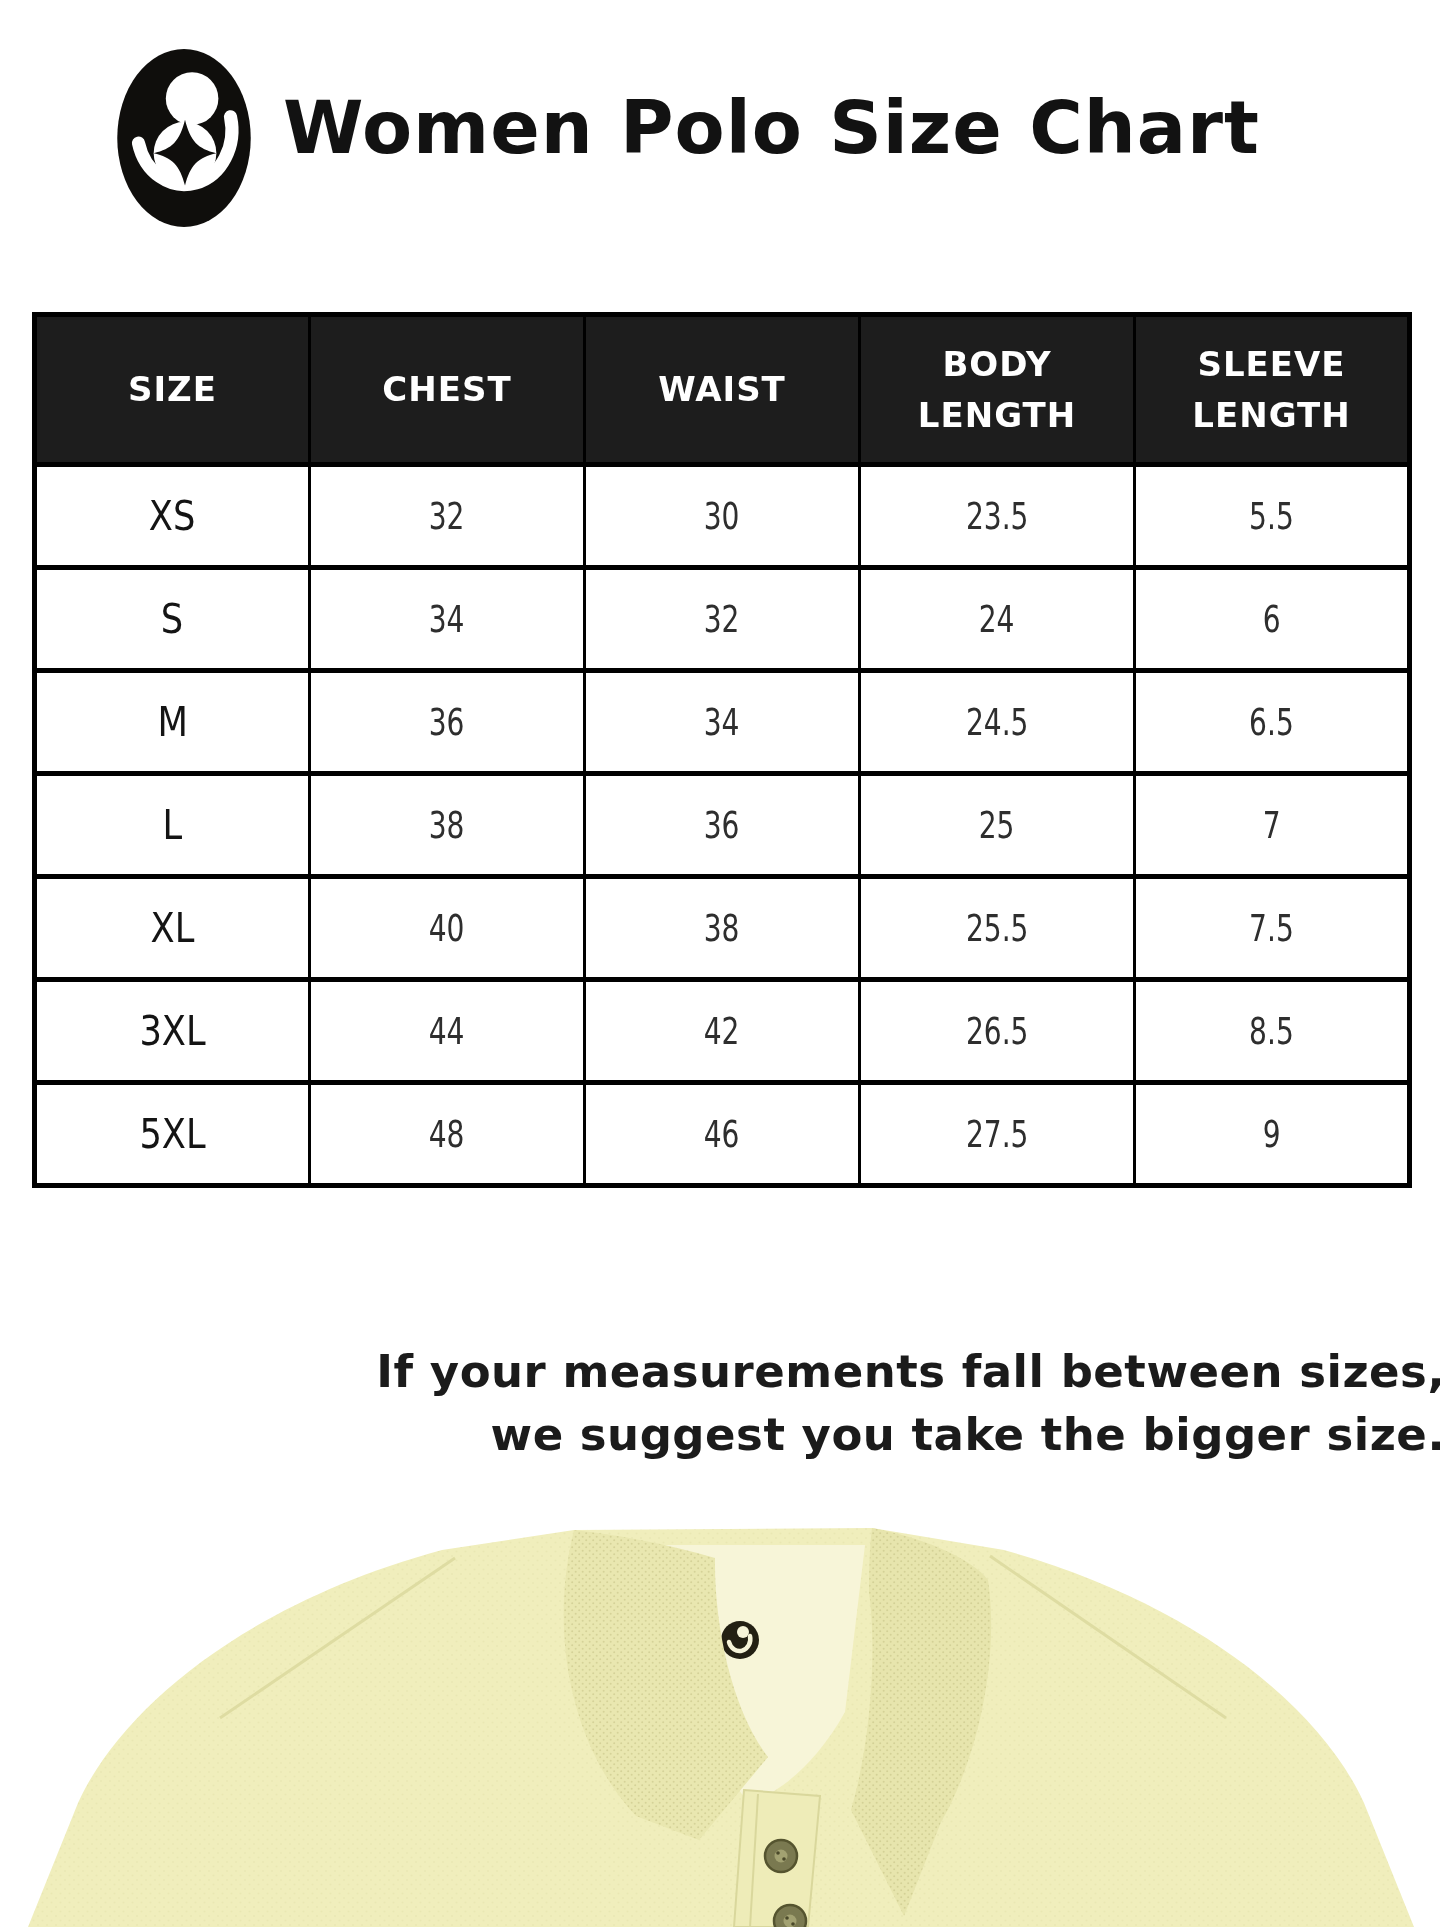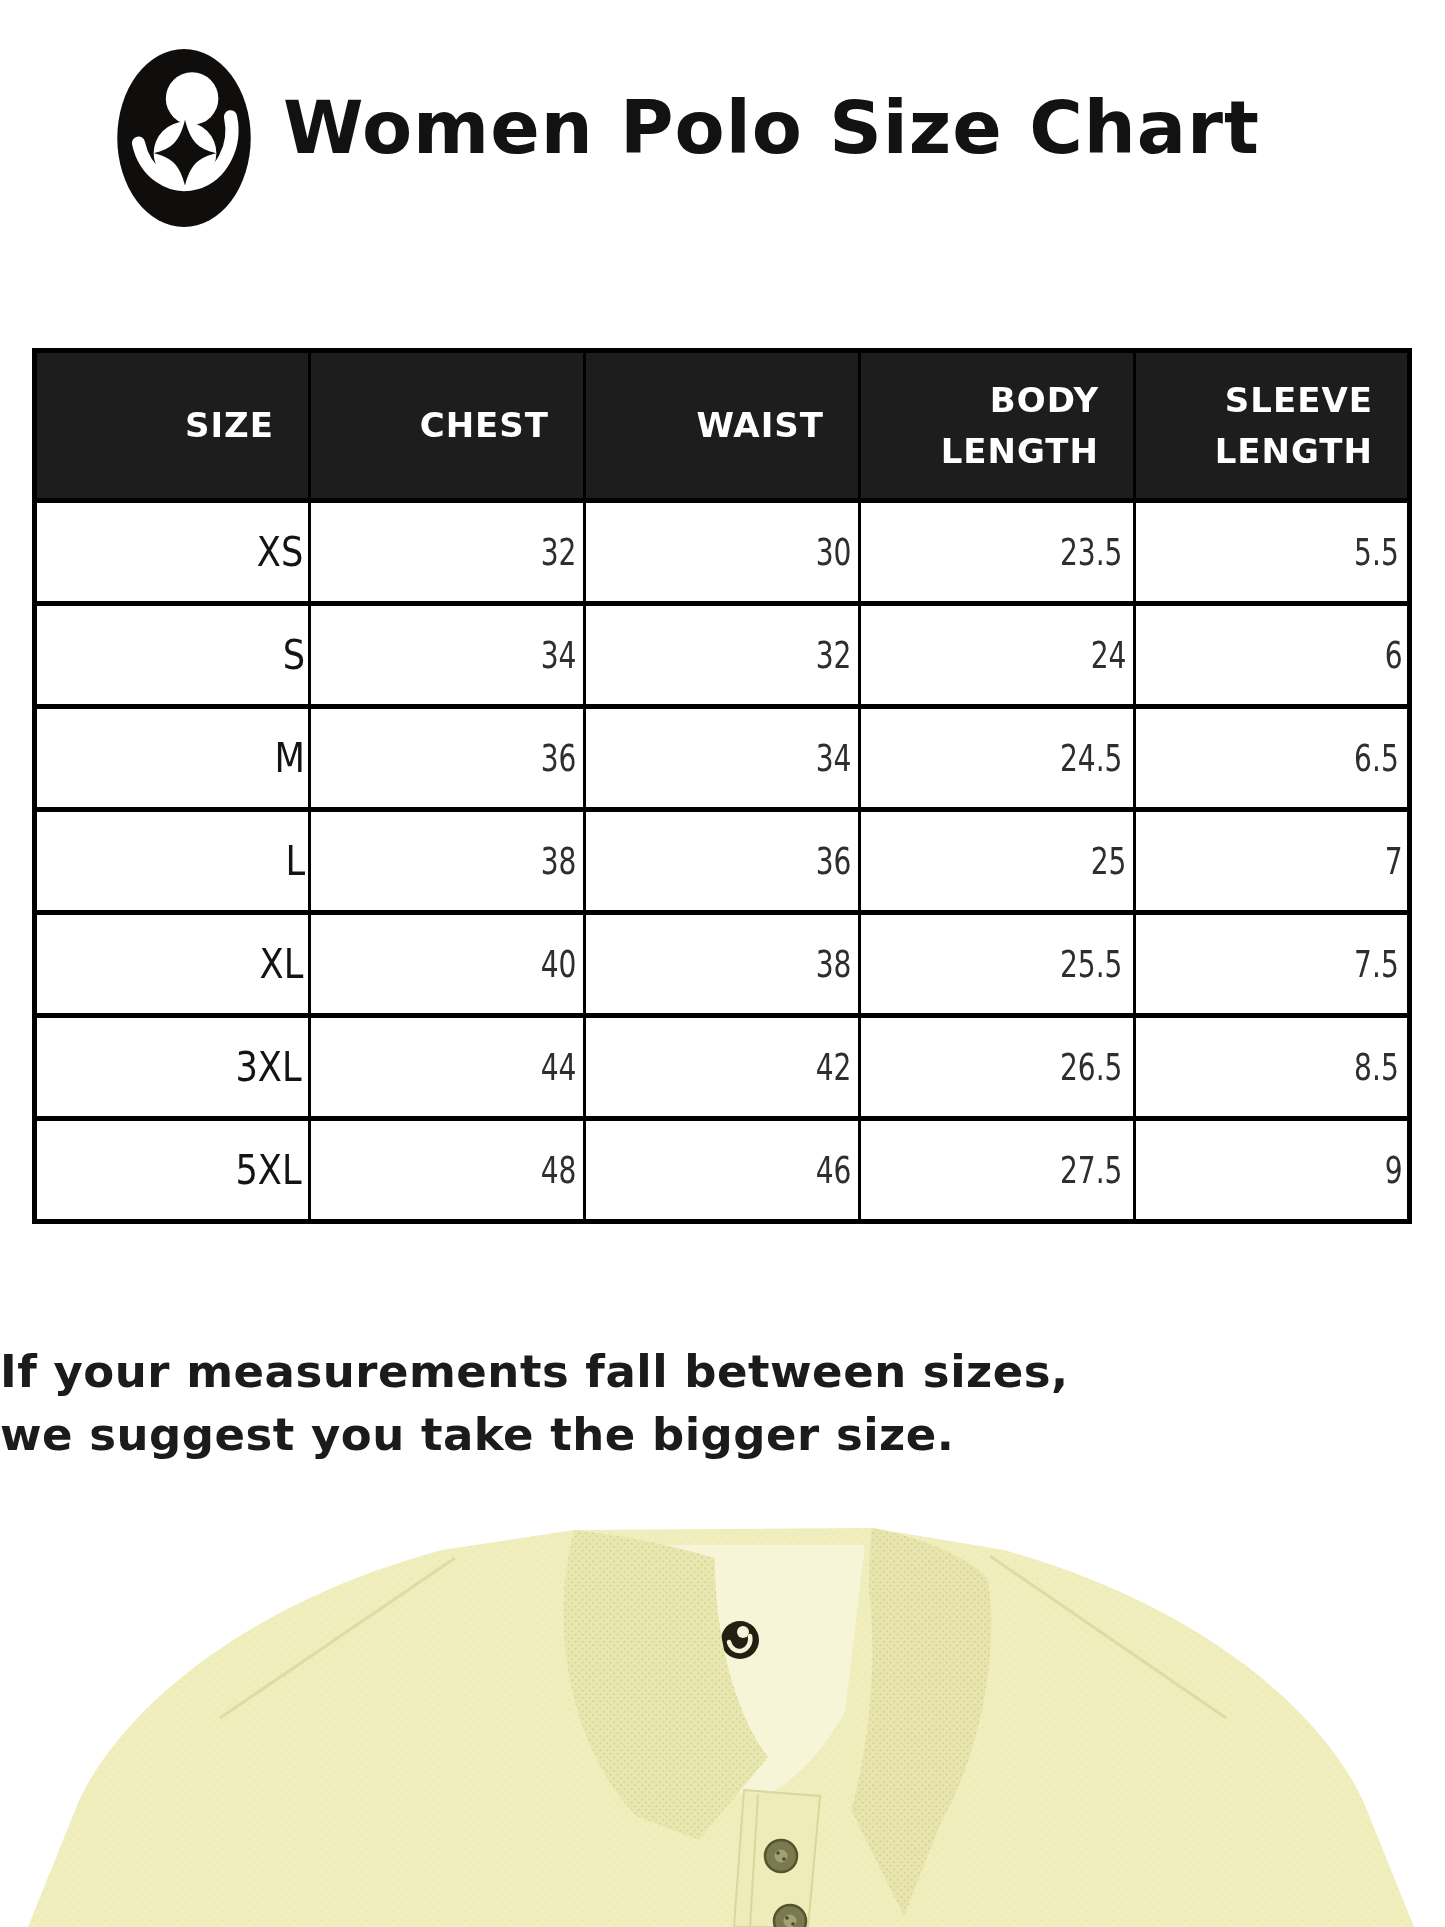--- a/index.html
+++ b/index.html
@@ -15,21 +15,21 @@
   .brand-logo{position:absolute;left:116px;top:48px;width:136px;height:180px;}
   .page-title{
     position:absolute;left:283px;top:90px;
     font-size:73px;font-weight:bold;color:#121212;
     letter-spacing:1px;white-space:nowrap;line-height:1.05;
   }
   
   .size-table-wrap{position:absolute;left:32px;top:312px;width:1380px;}
   table.size-table{
     width:100%;border-collapse:collapse;table-layout:fixed;
-    border:5px solid #000;text-align:right;margin-top:36px;
+    border:5px solid #000;text-align:center;
   }
   .size-table th{
     background:#1d1d1d;color:#ffffff;
     height:150px;box-sizing:border-box;
     font-size:34px;font-weight:bold;letter-spacing:1px;line-height:1.5;
     padding:0 34px;
     border:3px solid #000;border-top-width:5px;border-bottom-width:5px;
     vertical-align:middle;
   }
   .size-table td{
@@ -37,21 +37,21 @@
     border:3px solid #000;border-top-width:5px;border-bottom-width:5px;
     font-size:37px;font-weight:normal;color:#2e2e2e;
     vertical-align:middle;background:#ffffff;
   }
   .size-table td.size-cell{font-size:41px;font-weight:normal;color:#141414;}
   .cond{display:inline-block;transform:scaleX(0.76);transform-origin:center;}
   .cond-b{display:inline-block;transform:scaleX(0.86);transform-origin:center;}
   
   .note{
     position:absolute;left:0;top:1340px;width:1445px;
-    text-align:left;font-size:45px;font-weight:bold;color:#1b1b1b;
+    text-align:right;font-size:45px;font-weight:bold;color:#1b1b1b;
     line-height:63px;letter-spacing:0.5px;
   }
   
   .shirt{position:absolute;left:0;top:1500px;width:1445px;height:427px;}
 </style>
 </head>
 <body>
 
 <div class="page">
 

